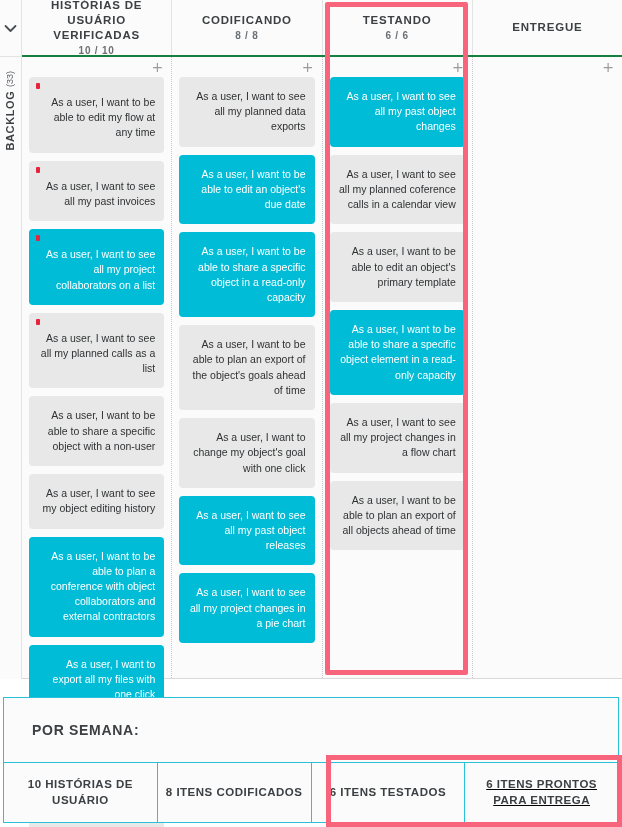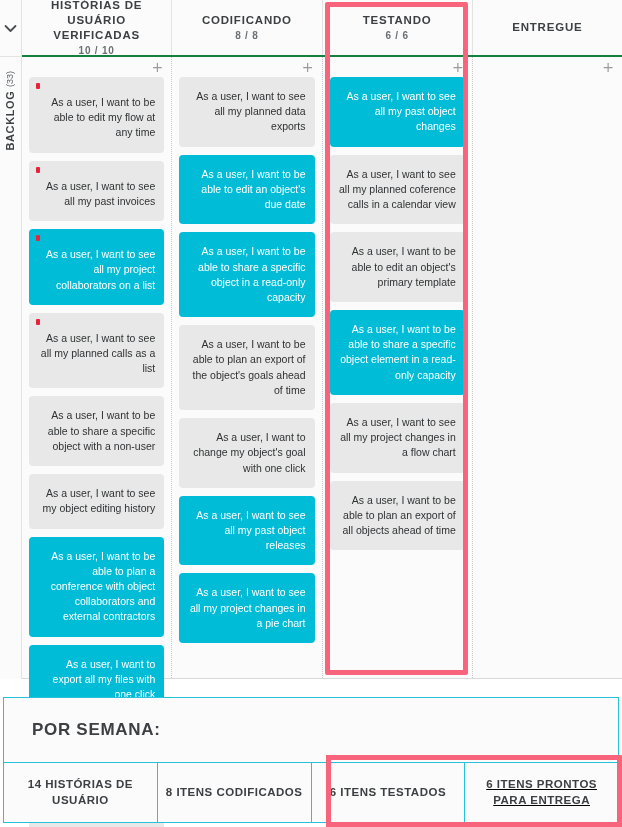--- a/index.html
+++ b/index.html
@@ -133,21 +133,21 @@
     border:1px solid #29c1d8;
     background:#fbfbfb;
   }
   .sum-top{
     height:65px;box-sizing:border-box;
     border-bottom:1px solid #29c1d8;
     display:flex;align-items:center;
     padding-left:28px;
   }
   .sum-top-label{
-    font-size:17px;font-weight:bold;letter-spacing:0.7px;color:#3c4043;
+    font-size:14px;font-weight:bold;letter-spacing:0.7px;color:#3c4043;
   }
   .sum-cells{
     height:59px;display:flex;
   }
   .sum-cell{
     flex:1 1 0;min-width:0;box-sizing:border-box;
     border-right:1px solid #29c1d8;
     display:flex;align-items:center;justify-content:center;
     text-align:center;padding:0 6px;
   }
@@ -256,21 +256,21 @@
 
     <div class="hl-col"></div>
   </div>
 
   <div class="summary">
     <div class="sum-top">
       <span class="sum-top-label">POR SEMANA:</span>
     </div>
     <div class="sum-cells">
       <div class="sum-cell">
-        <span class="sum-cell-text">14 HISTÓRIAS DE USUÁRIO</span>
+        <span class="sum-cell-text">10 HISTÓRIAS DE USUÁRIO</span>
       </div>
       <div class="sum-cell">
         <span class="sum-cell-text">8 ITENS CODIFICADOS</span>
       </div>
       <div class="sum-cell">
         <span class="sum-cell-text">6 ITENS TESTADOS</span>
       </div>
       <div class="sum-cell">
         <span class="sum-cell-text">6 ITENS PRONTOS PARA ENTREGA</span>
       </div>

